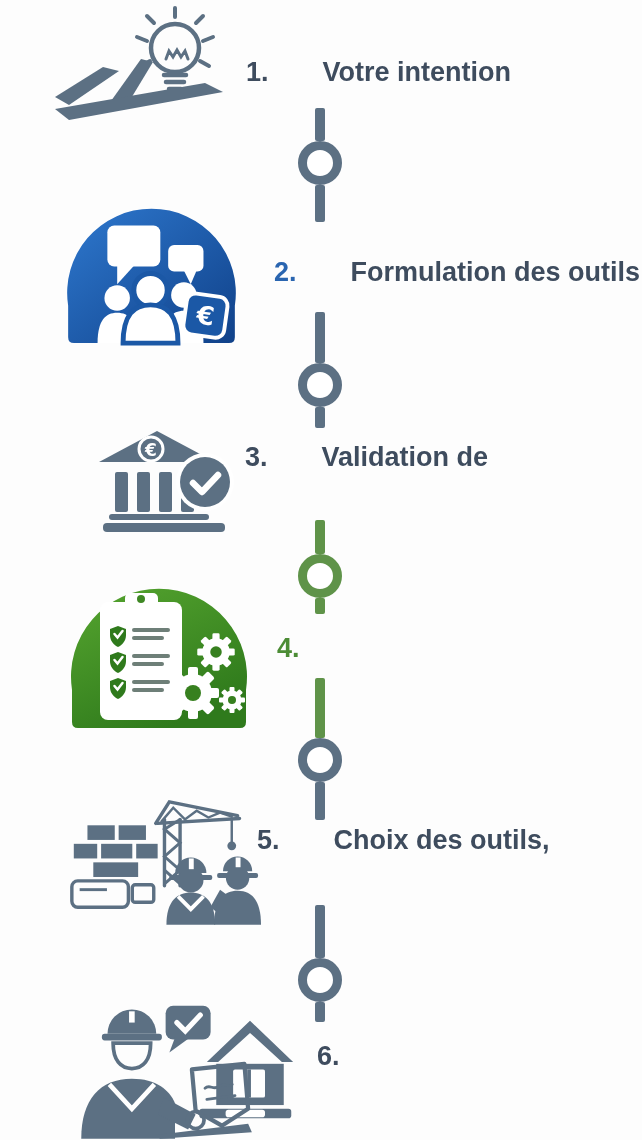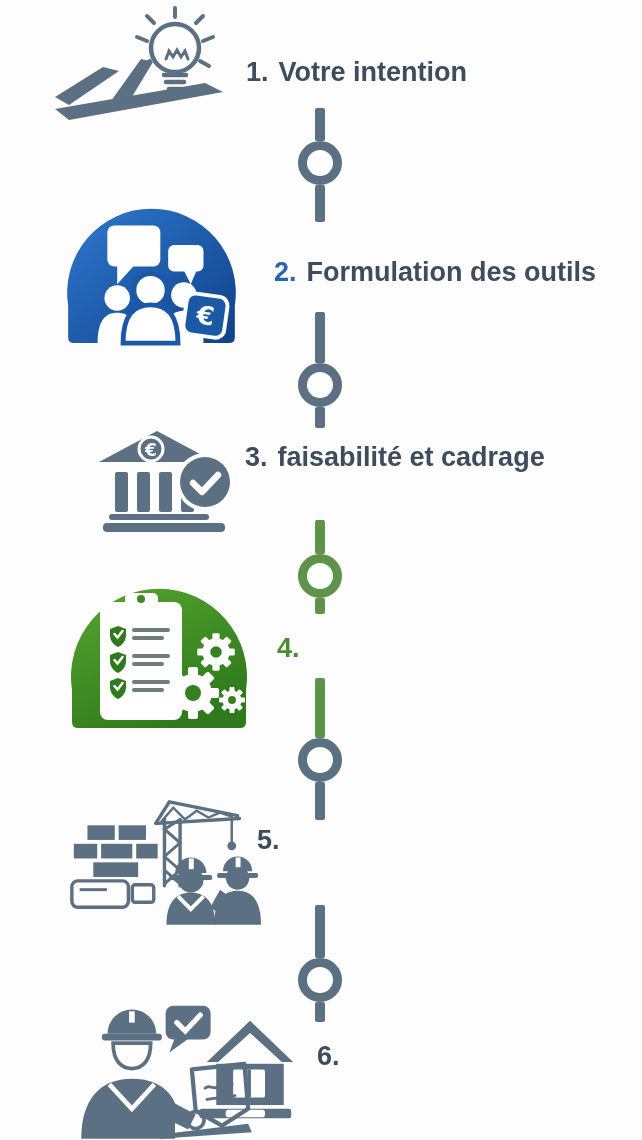--- a/index.html
+++ b/index.html
@@ -12,21 +12,21 @@
     position:relative;width:642px;height:1140px;margin:0 auto;
     background:var(--bg);overflow:hidden;
     font-family:"Liberation Sans","DejaVu Sans",sans-serif;
   }
   
   .step-text{
     position:absolute;display:flex;gap:10px;align-items:flex-start;
     font-weight:bold;font-size:27px;line-height:37px;color:var(--text);
   }
   .step-text .num{white-space:nowrap;}
-  .step-text .lines{display:flex;flex-direction:column;}
+  .step-text .lines{display:flex;flex-direction:column;margin-left:44px;}
   .step-text .lines span{white-space:nowrap;}
   .s1{left:246px;top:54px}
   .s2{left:274px;top:254px}
   .s3{left:245px;top:439px}
   .s4{left:277px;top:630px}
   .s5{left:257px;top:822px}
   .s6{left:317px;top:1038px}
   
   .icon{position:absolute;}
   .icon svg{width:100%;height:100%;display:block;}
@@ -151,21 +151,21 @@
       <circle cx="58" cy="27" r="12" class="f-sl" stroke="#ffffff" stroke-width="3"></circle>
       <text x="58" y="34" text-anchor="middle" font-size="17" font-weight="bold" fill="#ffffff" font-family="DejaVu Sans, sans-serif">€</text>
       <circle cx="112" cy="60" r="29" fill="#ffffff"></circle>
       <circle cx="112" cy="60" r="25" class="f-sl"></circle>
       <path d="M100,61 l9,9 l16,-17" stroke="#ffffff" stroke-width="6.5" fill="none" stroke-linecap="round" stroke-linejoin="round"></path>
     </svg>
   </div>
   <div class="step-text s3">
     <span class="num" style="color: rgb(62, 76, 94);">3.</span>
     <span class="lines">
-      <span>faisabilité et cadrage</span>
+      <span>Validation de</span>
     </span>
   </div>
 
   <div class="connector green c3">
     <div class="tline top"></div>
     <div class="tring"></div>
     <div class="tline bot"></div>
   </div>
 
   <div class="icon i4">
@@ -278,20 +278,21 @@
         <path d="M152,140 C152,114 162,105 176,105 C190,105 200,114 200,140 Z"></path>
       </g>
       <rect x="126" y="72" width="5" height="11" fill="#ffffff"></rect>
       <rect x="174" y="71" width="5" height="10" fill="#ffffff"></rect>
       <path d="M115,111 L128,124 L141,111" stroke="#ffffff" stroke-width="4" fill="none"></path>
     </svg>
   </div>
   <div class="step-text s5">
     <span class="num" style="color: rgb(62, 76, 94);">5.</span>
     <span class="lines">
+      <span>Choix des outils,</span>
     </span>
   </div>
 
   <div class="connector c5">
     <div class="tline top"></div>
     <div class="tring"></div>
     <div class="tline bot"></div>
   </div>
 
   <div class="icon i6">

